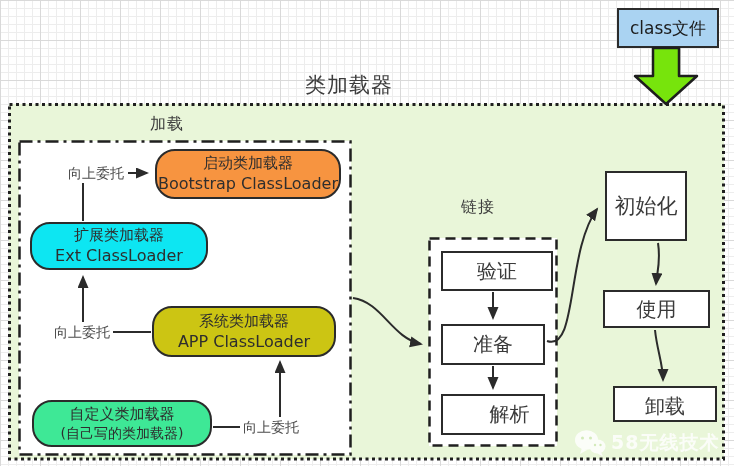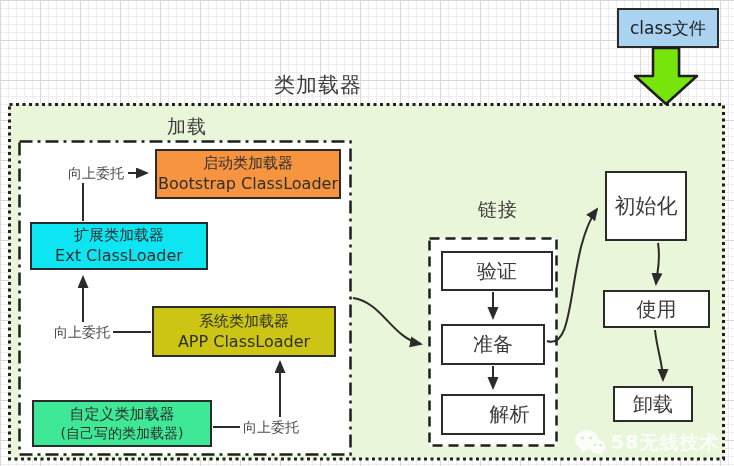--- a/index.html
+++ b/index.html
@@ -8,48 +8,48 @@
     position:relative;width:734px;height:466px;overflow:hidden;
     background-color:#ffffff;
     background-image:
       linear-gradient(#d9d9d9 1px, transparent 1px),
       linear-gradient(90deg,#d9d9d9 1px, transparent 1px),
       linear-gradient(#ededed 1px, transparent 1px),
       linear-gradient(90deg,#ededed 1px, transparent 1px);
     background-size:40px 40px,40px 40px,8px 8px,8px 8px;
   }
   .abs{position:absolute;}
-  .title{left:243px;top:71px;width:150px;text-align:center;font-size:21px;color:#3d3d3d;letter-spacing:1px;}
+  .title{left:243px;top:71px;width:150px;text-align:right;font-size:21px;color:#3d3d3d;letter-spacing:1px;}
   .outer-bg{left:9px;top:104px;width:715px;height:355px;background:#e9f6d9;}
   .section-bg{background:#ffffff;}
   .load-bg{left:19px;top:141px;width:332px;height:314px;}
   .link-bg{left:429px;top:238px;width:128px;height:208px;}
-  .section-label{font-size:19px;color:#3d3d3d;text-align:right;letter-spacing:1px;}
+  .section-label{font-size:16px;color:#3d3d3d;text-align:center;letter-spacing:1px;}
   .load-label{left:127px;top:114px;width:80px;}
   .link-label{left:438px;top:197px;width:80px;}
   .node{
     display:flex;flex-direction:column;align-items:center;justify-content:center;
     border:2.5px solid #2b2b2b;box-sizing:border-box;color:#2e2e2e;text-align:center;line-height:1.35;
   }
-  .rounded{border-radius:0;}
+  .rounded{border-radius:20px;}
   .classfile{left:617px;top:8px;width:102px;height:40px;background:#aad3f2;font-size:17px;color:#1c1c1c;}
   .bootstrap{left:155px;top:149px;width:186px;height:50px;background:#f79440;}
   .ext{left:30px;top:222px;width:178px;height:48px;background:#0de6f2;text-align:center;}
   .app{left:152px;top:306px;width:184px;height:51px;background:#ccc513;}
   .custom{left:32px;top:400px;width:180px;height:47px;background:#3ee896;}
   .ln1{font-size:15px;}
   .ln2{font-size:16px;}
   .custom .ln2{font-size:14px;}
   .flowbox{background:#ffffff;font-size:20px;color:#3a3a3a;}
   .verify{left:441px;top:251px;width:112px;height:40px;}
   .prepare{left:441px;top:324px;width:104px;height:41px;}
   .resolve{left:441px;top:394px;width:104px;height:41px;padding-left:33px;}
   .init{left:605px;top:171px;width:82px;height:70px;font-size:21px;}
   .use{left:603px;top:290px;width:107px;height:38px;}
-  .unload{left:613px;top:386px;width:80px;height:36px;}
+  .unload{left:613px;top:386px;width:104px;height:36px;justify-content:flex-end;}
   .delegate{font-size:14px;color:#4c4c4c;white-space:nowrap;}
   .delegate1{left:68px;top:165px;}
   .delegate2{left:54px;top:324px;}
   .delegate3{left:243px;top:419px;}
   .overlay{left:0;top:0;width:734px;height:466px;pointer-events:none;}
   .watermark{
     left:574px;top:423px;width:158px;height:40px;display:flex;align-items:center;gap:5px;
     color:#ffffff;opacity:.82;font-size:19px;font-weight:bold;letter-spacing:1px;
   }
 </style>

